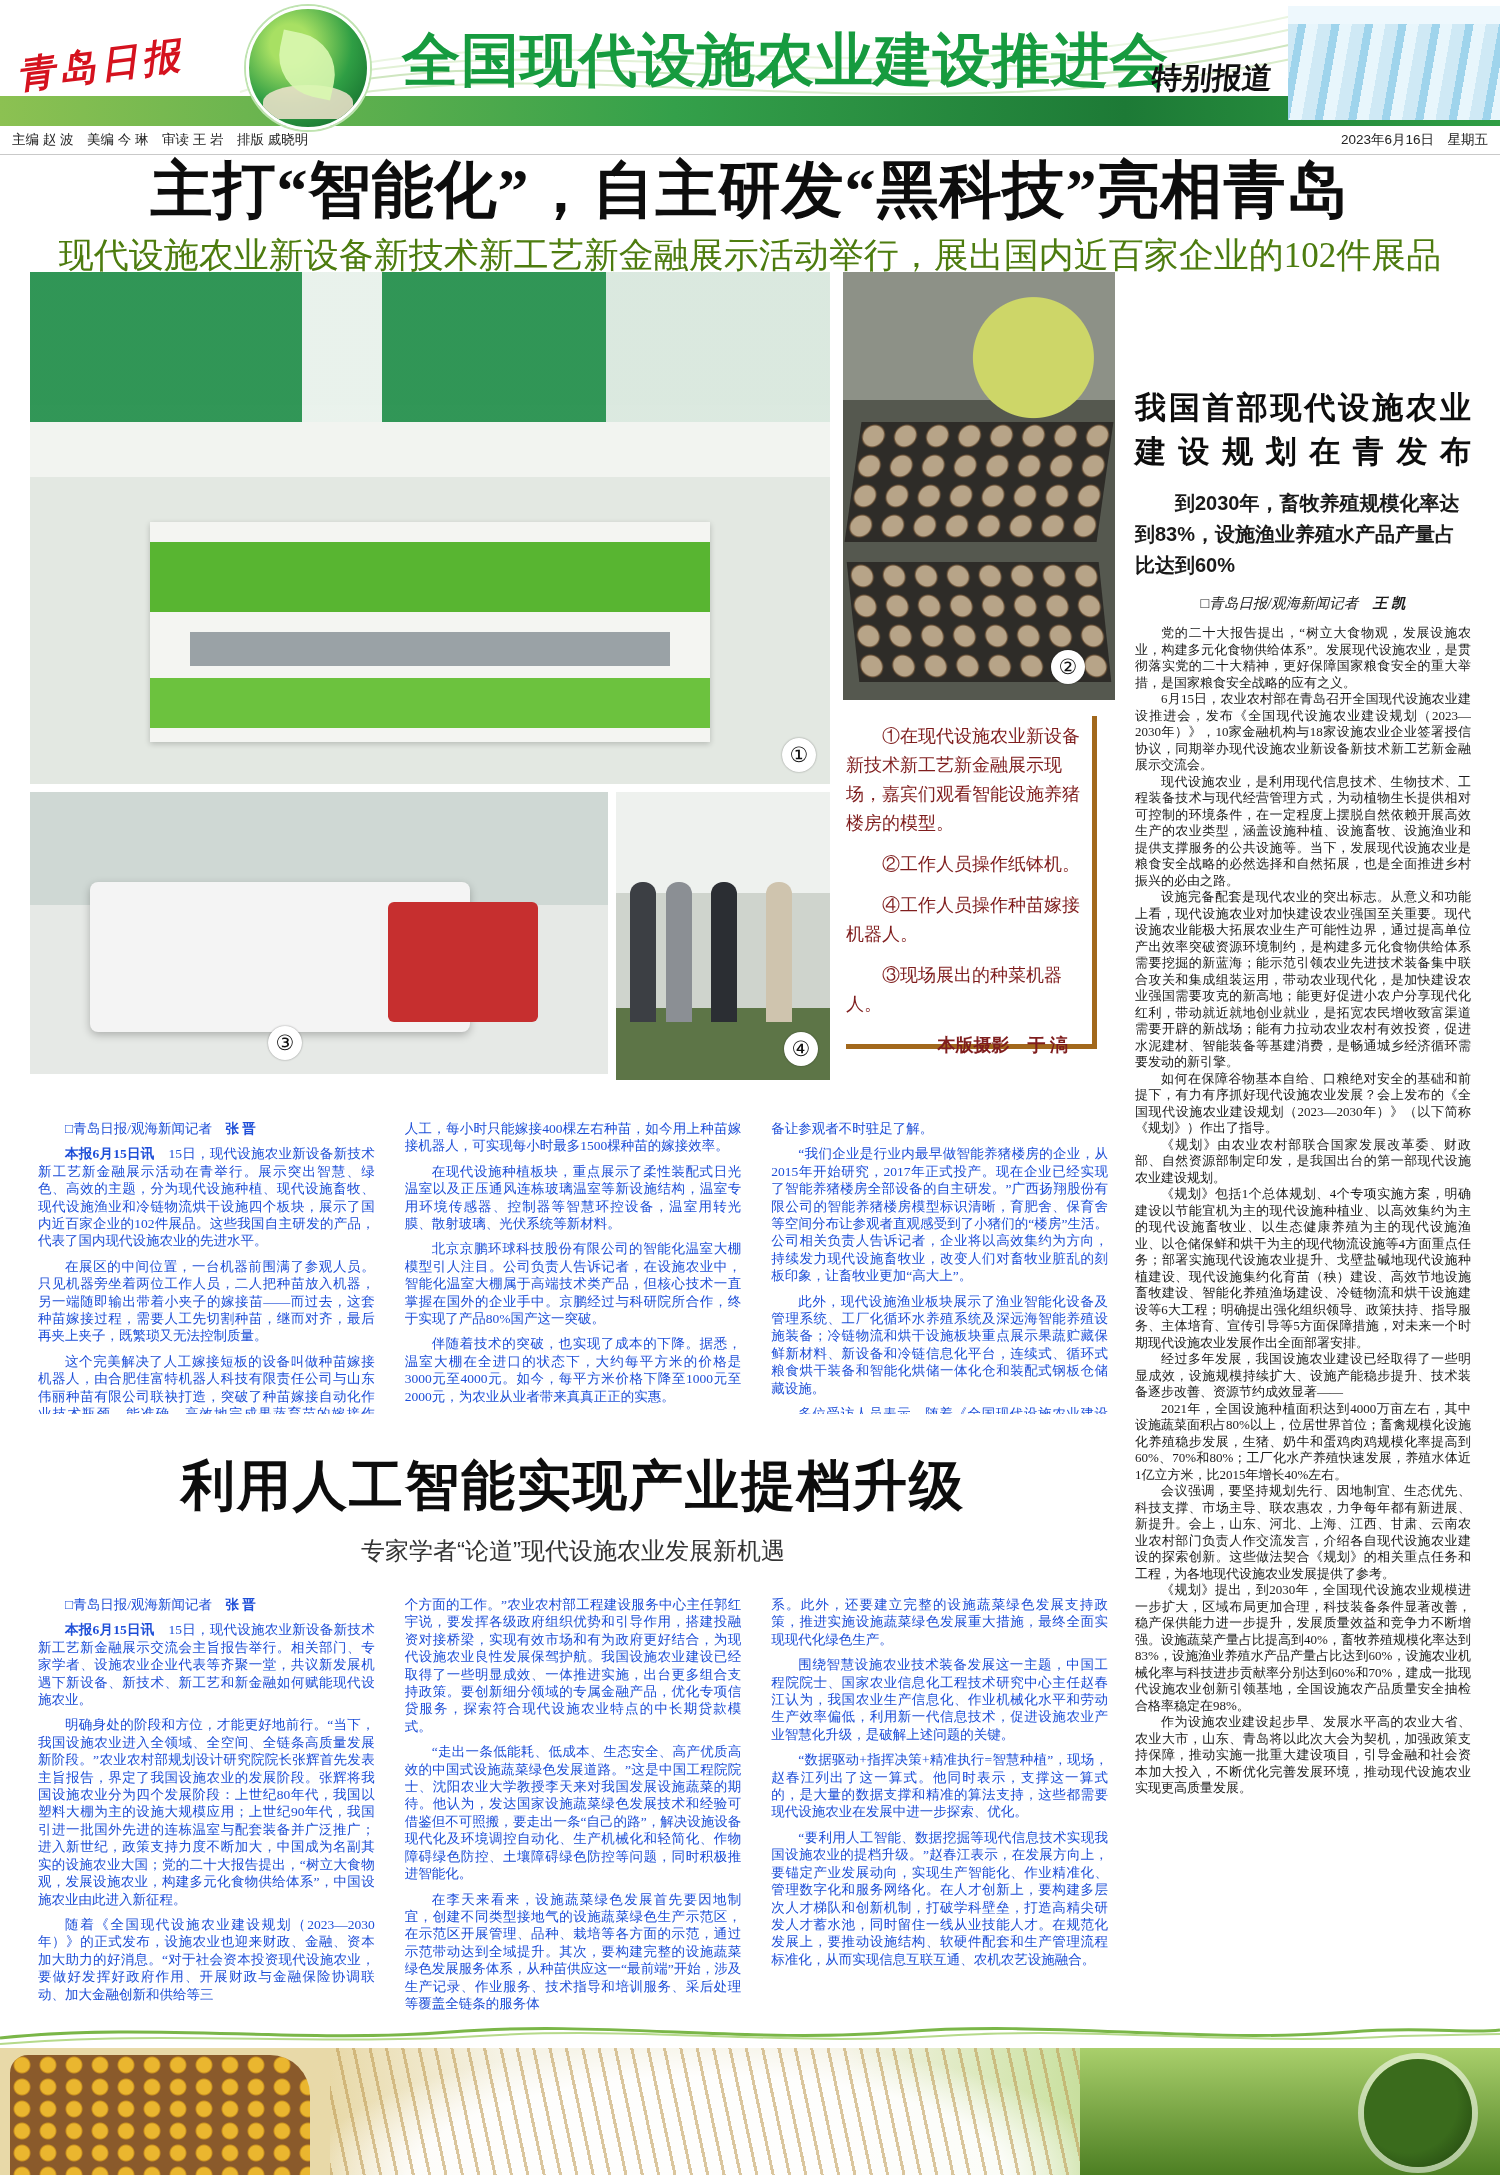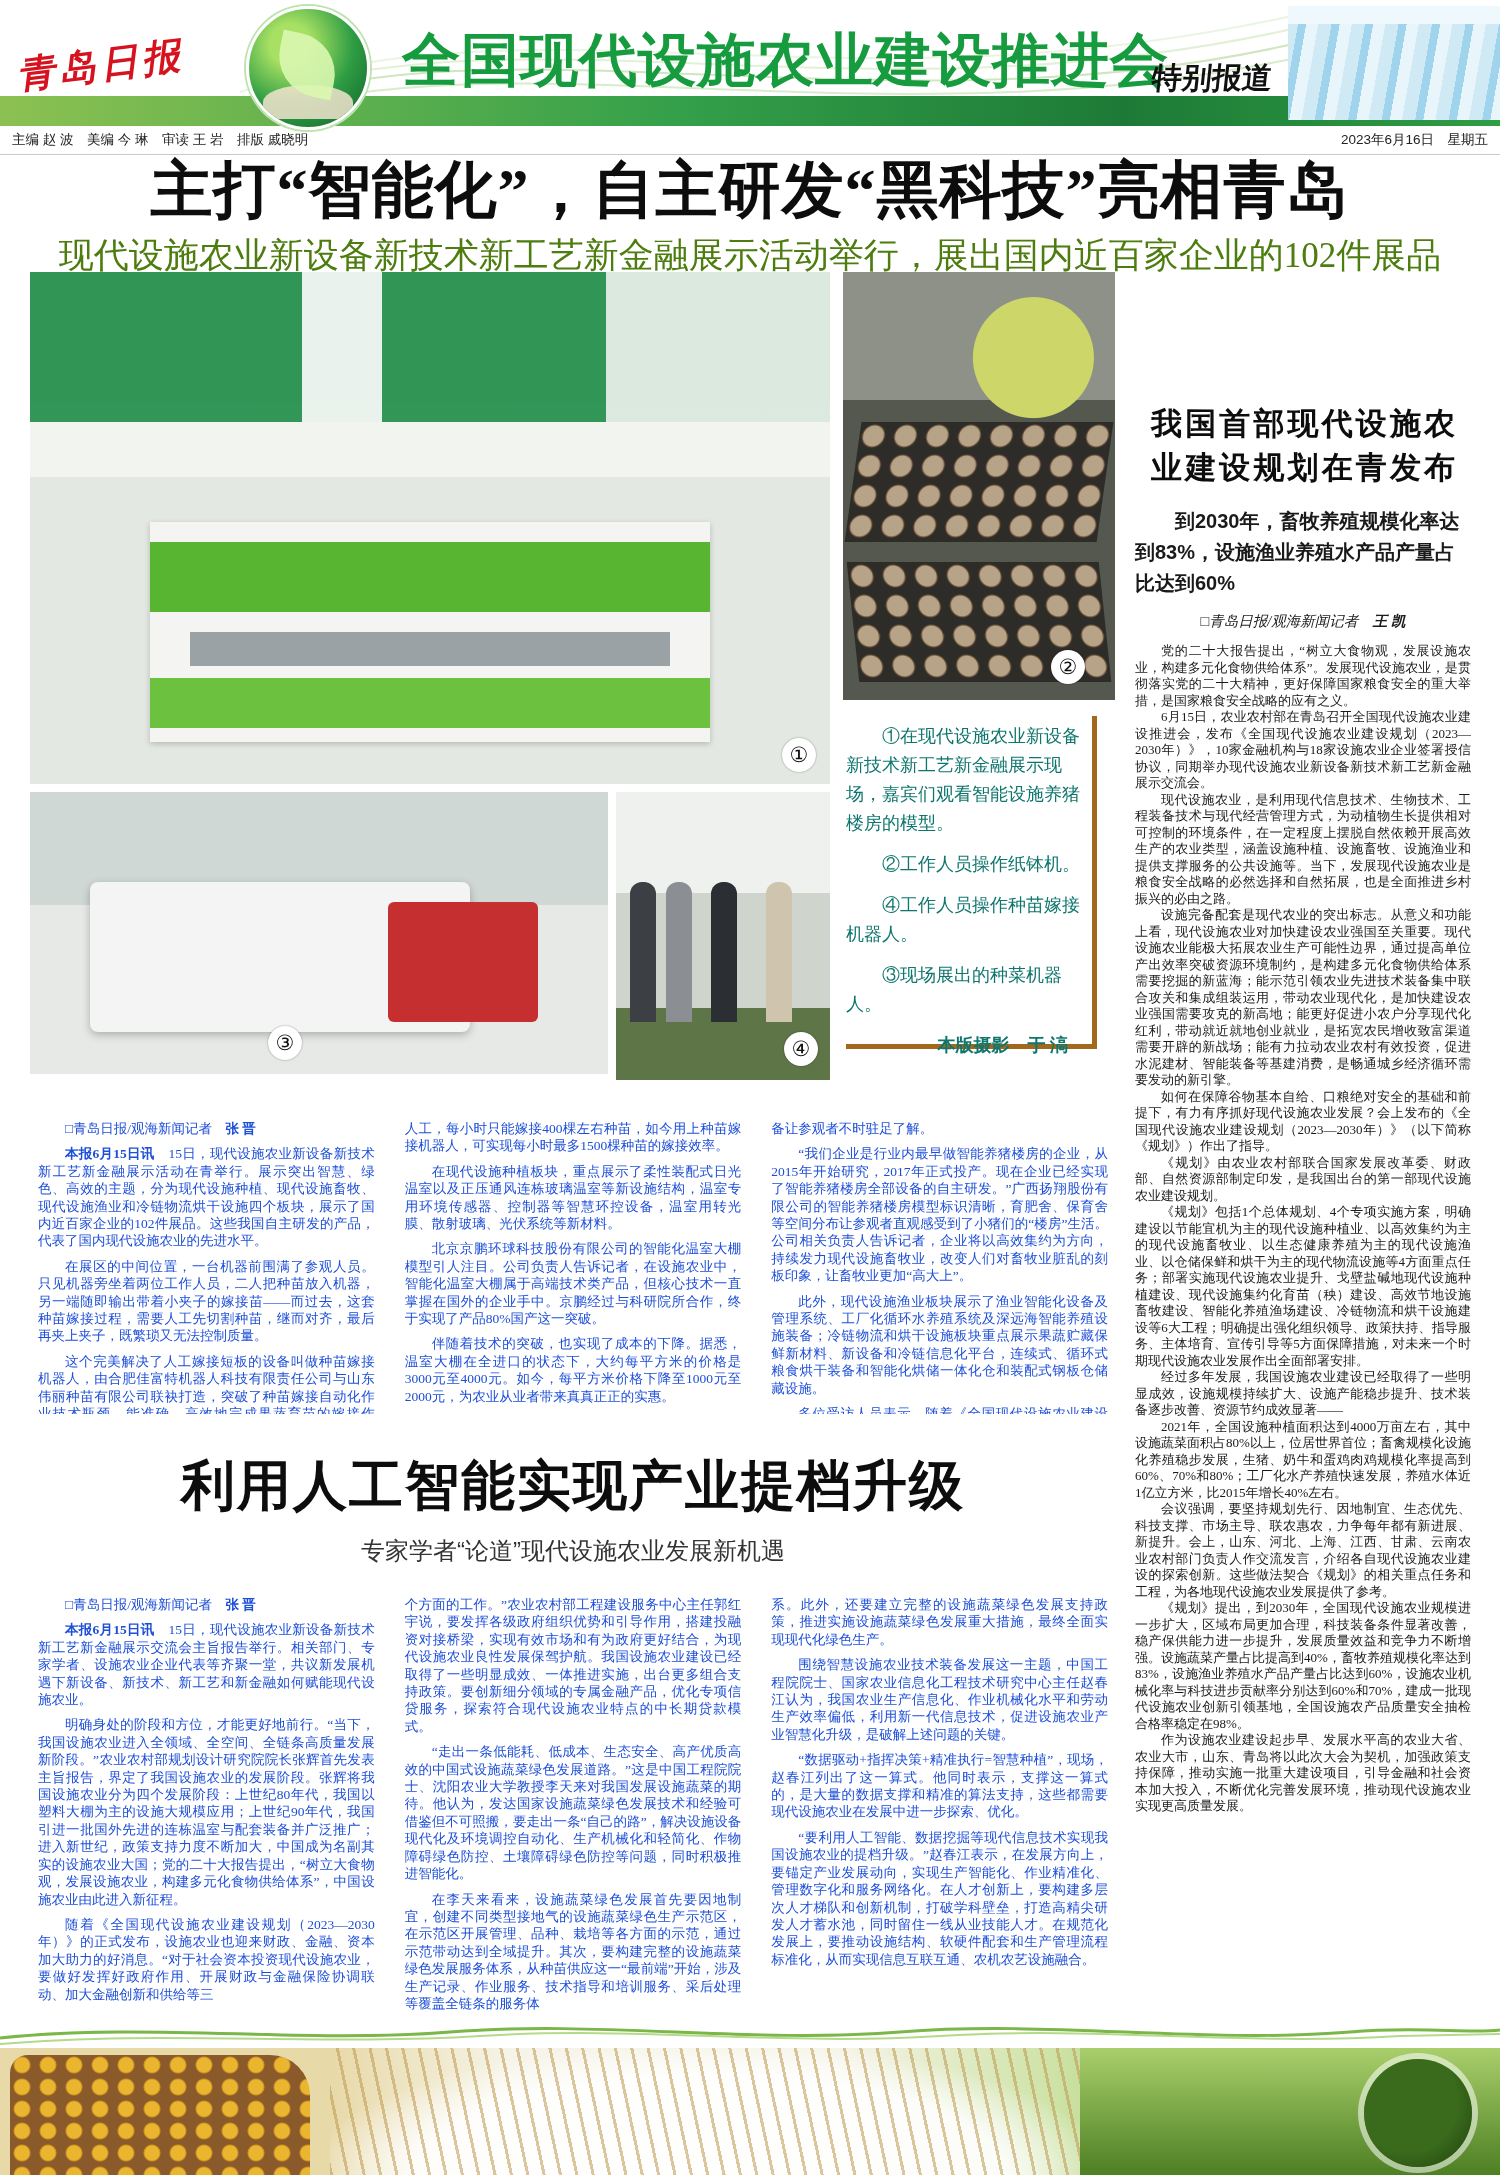--- a/index.html
+++ b/index.html
@@ -66,40 +66,40 @@
   .photo4{left:616px;top:792px;width:214px;height:288px;
     background:linear-gradient(180deg,#eef1ee 0 35%,#cfd4cd 35% 75%,#5d7547 75%);}
   .photo4 .fig{position:absolute;top:90px;width:26px;height:140px;background:#3c3f44;border-radius:12px 12px 0 0;}
   .photo4 .fig.f2{left:50px;background:#8b8f94;}
   .photo4 .fig.f3{left:95px;background:#2b2e33;}
   .photo4 .fig.f4{left:150px;background:#cfc4ae;}
 
   
   .caption-block{position:absolute;left:846px;top:716px;width:236px;height:316px;padding:6px 10px 6px 0;
     border-right:5px solid #a2681c;border-bottom:5px solid #a2681c;}
-  .caption-block p{margin:0 0 12px 0;font-size:18px;line-height:29px;text-indent:2em;color:#0f766e;
+  .caption-block p{margin:0 0 12px 0;font-size:18px;line-height:29px;text-indent:2em;color:#7f1d1d;
     font-family:"Liberation Serif","DejaVu Serif",serif;}
   .photo-credit{margin-top:4px;font-size:17px;text-align:right;padding-right:14px;font-weight:bold;}
 
   
   .story-body{position:absolute;left:30px;width:1086px;display:grid;grid-template-columns:1fr 1fr 1fr;
     grid-column-gap:14px;overflow:hidden;}
   .story1 .story-body{top:1112px;height:302px;}
   .story2 .story-body{top:1588px;height:428px;}
   .graf,.byline{margin:8px;font-size:13.5px;line-height:17.4px;text-align:justify;text-indent:2em;color:#1d4ed8;}
   .byline b{font-weight:bold;}
   .dateline{font-weight:bold;}
   .cont{text-indent:0;}
   .story2-head{position:absolute;left:30px;top:1450px;width:1086px;text-align:center;}
   .story2-head h3{margin:0;font-size:54px;font-weight:900;color:#0d0d0d;letter-spacing:2px;}
   .story2-deck{margin:12px 0 0 0;font-size:24px;color:#333;font-family:"Liberation Sans","DejaVu Sans",sans-serif;}
 
   
   .sidebar{position:absolute;left:1135px;top:386px;width:336px;}
-  .sidebar h3{margin:16px;font-size:31px;line-height:44px;font-weight:900;color:#0d0d0d;
+  .sidebar h3{margin:0;font-size:31px;line-height:44px;font-weight:900;color:#0d0d0d;
     text-align:justify;text-align-last:justify;}
   .sidebar-deck{margin:14px 0 13px 0;font-size:20px;line-height:31px;font-weight:600;text-indent:2em;
     color:#1a1a1a;font-family:"Liberation Sans","DejaVu Sans",sans-serif;}
   .sidebar-byline{margin:12px 0 0 0;font-size:14.5px;text-align:center;font-style:italic;}
   .sidebar-byline b{font-weight:bold;}
   .sidebar-body{margin-top:12px;max-height:1330px;overflow:hidden;}
   .sidebar-body p{margin:0;font-size:13px;line-height:16.5px;text-align:justify;text-indent:2em;color:#1a1a1a;}
 
   
   .footer-wave{position:absolute;top:2020px;left:0;width:1500px;height:26px;}

